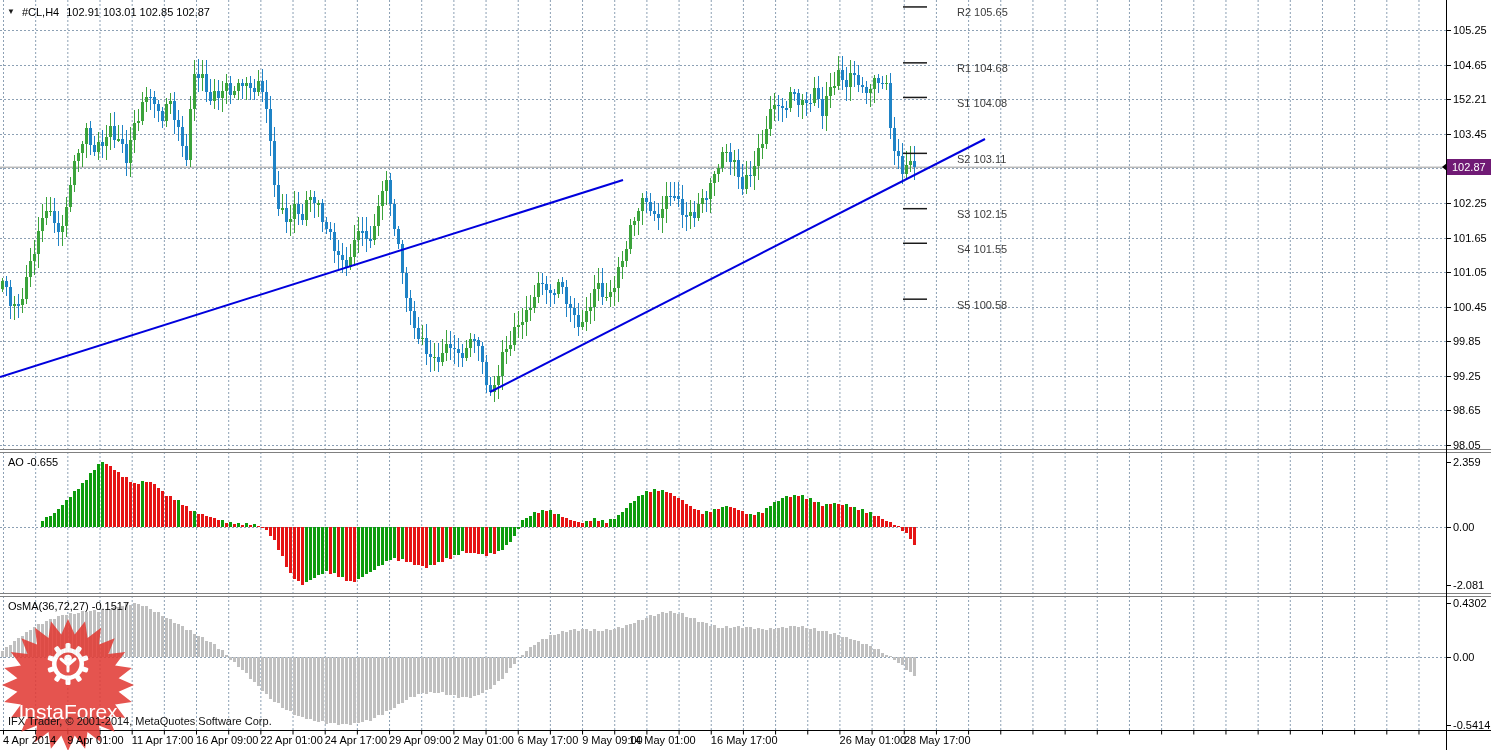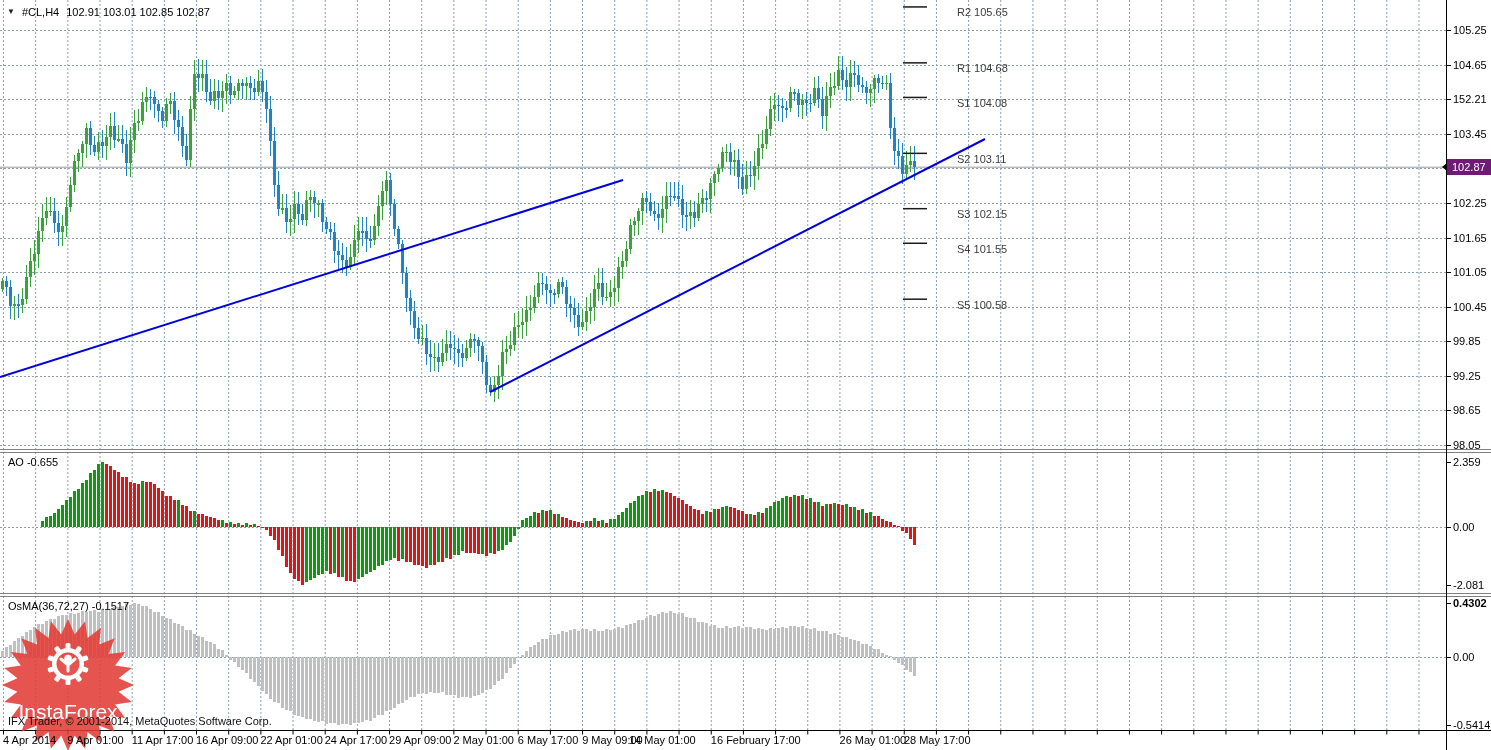--- a/index.html
+++ b/index.html
@@ -1130,21 +1130,21 @@
       <div class="tl" style="left: 67.35px;">9 Apr 01:00</div>
       <div class="tl" style="left: 131.7px;">11 Apr 17:00</div>
       <div class="tl" style="left: 196.05px;">16 Apr 09:00</div>
       <div class="tl" style="left: 260.4px;">22 Apr 01:00</div>
       <div class="tl" style="left: 324.75px;">24 Apr 17:00</div>
       <div class="tl" style="left: 389.1px;">29 Apr 09:00</div>
       <div class="tl" style="left: 453.45px;">2 May 01:00</div>
       <div class="tl" style="left: 517.8px;">6 May 17:00</div>
       <div class="tl" style="left: 582.15px;">9 May 09:00</div>
       <div class="tl" style="left: 629px;">14 May 01:00</div>
-      <div class="tl" style="left: 710.85px;">16 February 17:00</div>
+      <div class="tl" style="left: 710.85px;">16 May 17:00</div>
       <div class="tl" style="left: 777px; margin-top: 20px;">21 May 09:00</div>
       <div class="tl" style="left: 839.55px;">26 May 01:00</div>
       <div class="tl" style="left: 903.9px;">28 May 17:00</div>
     </div>
   <div class="axis-labels"></div>
 
 <div class="pivot-label" style="left: 957px; top: 6.444px;">R2 105.65</div>
     <div class="pivot-label" style="left: 957px; top: 62.3548px;">R1 104.68</div>
     <div class="pivot-label" style="left: 957px; top: 96.9388px;">S1 104.08</div>
     <div class="pivot-label" style="left: 957px; top: 152.85px;">S2 103.11</div>
@@ -1159,16 +1159,16 @@
     <div class="al" style="left: 1453px; top: 231.5px; position: absolute; z-index: 3; font-size: 11px;">101.65</div>
     <div class="al" style="left: 1453px; top: 265.5px; position: absolute; z-index: 3; font-size: 11px;">101.05</div>
     <div class="al" style="left: 1453px; top: 300.5px; position: absolute; z-index: 3; font-size: 11px;">100.45</div>
     <div class="al" style="left: 1453px; top: 334.5px; position: absolute; z-index: 3; font-size: 11px;">99.85</div>
     <div class="al" style="left: 1453px; top: 369.5px; position: absolute; z-index: 3; font-size: 11px;">99.25</div>
     <div class="al" style="left: 1453px; top: 403.5px; position: absolute; z-index: 3; font-size: 11px;">98.65</div>
     <div class="al" style="left: 1453px; top: 438.5px; position: absolute; z-index: 3; font-size: 11px;">98.05</div>
     <div class="al" style="left: 1453px; top: 455.5px; position: absolute; z-index: 3; font-size: 11px;">2.359</div>
     <div class="al" style="left: 1453px; top: 520.5px; position: absolute; z-index: 3; font-size: 11px;">0.00</div>
     <div class="al" style="left: 1453px; top: 578.5px; position: absolute; z-index: 3; font-size: 11px;">-2.081</div>
-    <div class="al" style="left: 1453px; top: 596.5px; position: absolute; z-index: 3; font-size: 11px; font-weight: bold;">0.4302</div>
+    <div class="al" style="left: 1453px; top: 596.5px; position: absolute; z-index: 3; font-size: 11px;">0.4302</div>
     <div class="al" style="left: 1453px; top: 650.5px; position: absolute; z-index: 3; font-size: 11px;">0.00</div>
     <div class="al" style="left: 1453px; top: 718.5px; position: absolute; z-index: 3; font-size: 11px;">-0.5414</div>
   </div>
 
 </body></html>

